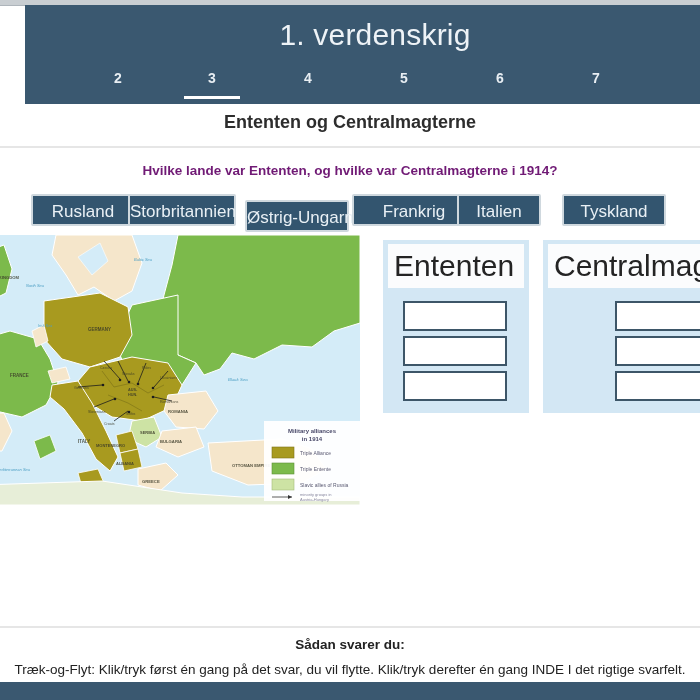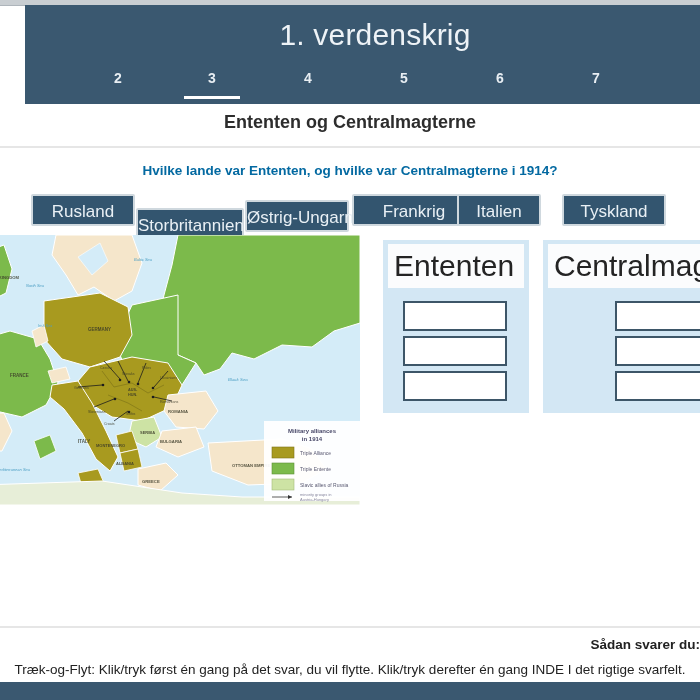--- a/index.html
+++ b/index.html
@@ -101,21 +101,21 @@
   }
 
   
   .question {
     position: absolute;
     top: 163px; left: 0;
     width: 700px;
     text-align: center;
     font-size: 13.5px;
     font-weight: bold;
-    color: #0369a1;
+    color: #701a75;
   }
 
   
   .chips {
     position: absolute;
     top: 194px; left: 0;
     width: 700px; height: 34px;
   }
   .chip {
     position: absolute;
@@ -180,21 +180,21 @@
   .help-divider {
     position: absolute;
     top: 626px; left: 0;
     width: 700px; height: 2px;
     background: #e6e6e6;
   }
   .help-title {
     position: absolute;
     top: 637px; left: 0;
     width: 700px;
-    text-align: right;
+    text-align: center;
     font-size: 13.5px;
     font-weight: bold;
     color: #222222;
   }
   .help-body {
     position: absolute;
     top: 662px;
     left: 50%;
     transform: translateX(-50%);
     width: 900px;
@@ -231,21 +231,21 @@
 
   <div class="title-band">
     <div class="subject">Ententen og Centralmagterne</div>
   </div>
   <div class="band-divider"></div>
 
   <div class="question">Hvilke lande var Ententen, og hvilke var Centralmagterne i 1914?</div>
 
   <div class="chips" id="chips-host">
       <div class="chip" style="left: 31px; width: 104px;">Rusland</div>
-      <div class="chip" style="left: 136px; width: 108px; margin-top: 14px;">Storbritannien</div>
+      <div class="chip" style="left: 128px; width: 108px;">Storbritannien</div>
       <div class="chip" style="left: 245px; width: 104px; margin-top: 6px;">Østrig-Ungarn</div>
       <div class="chip" style="left: 352px; width: 124px;">Frankrig</div>
       <div class="chip" style="left: 457px; width: 84px;">Italien</div>
       <div class="chip" style="left: 562px; width: 104px;">Tyskland</div>
     </div>
 
   <div class="map">
     <svg width="378" height="270" viewBox="0 0 378 270">
       <rect x="0" y="0" width="378" height="270" fill="#d4ecf8"></rect>
 

